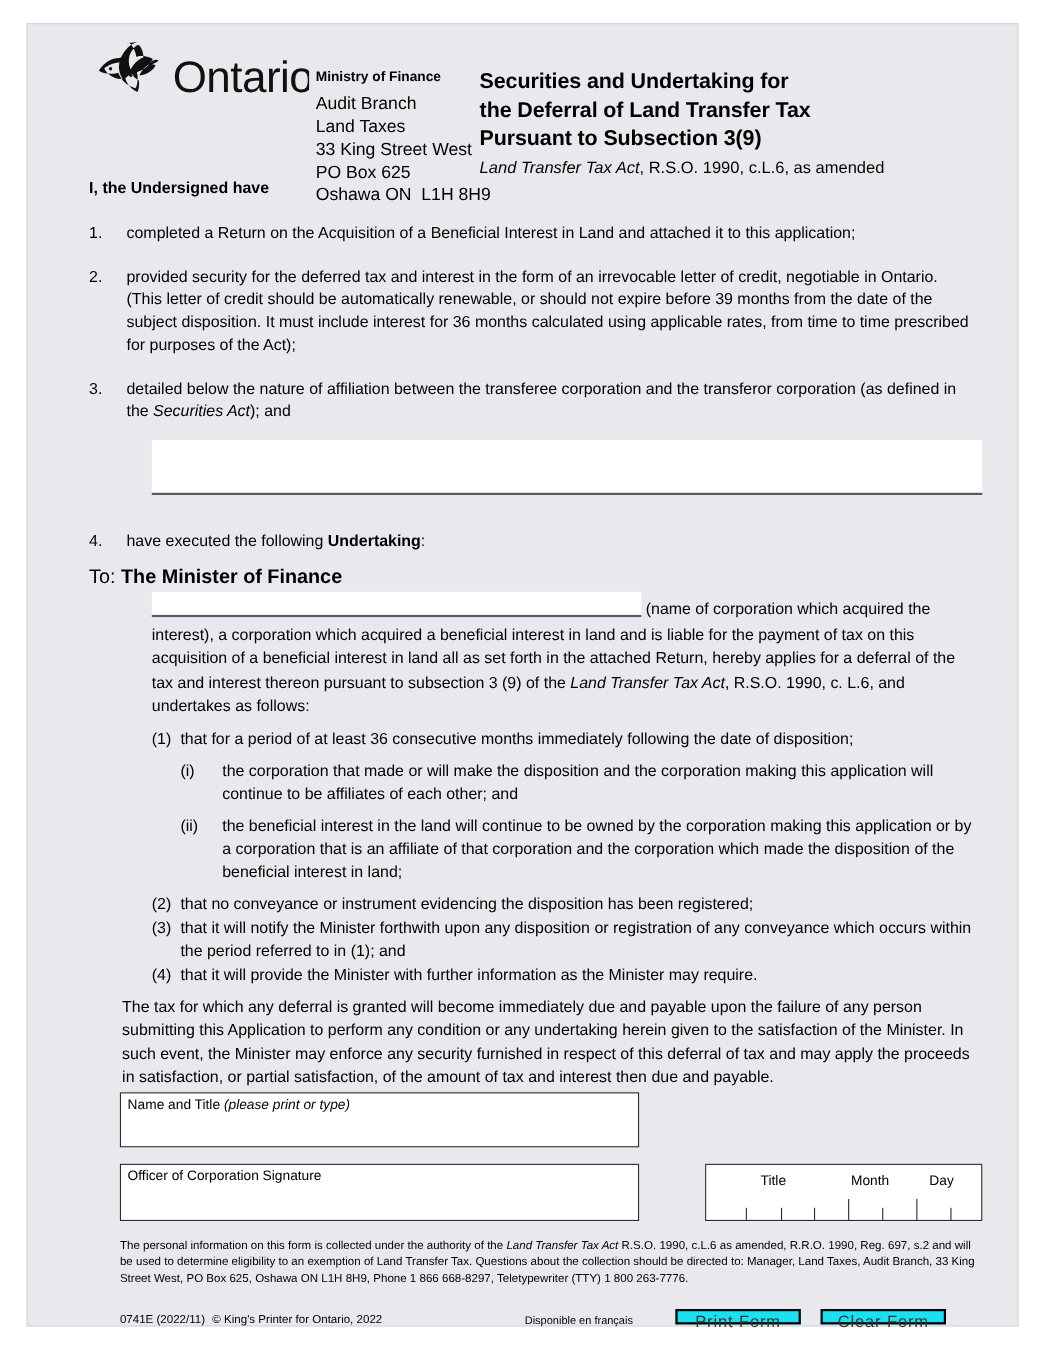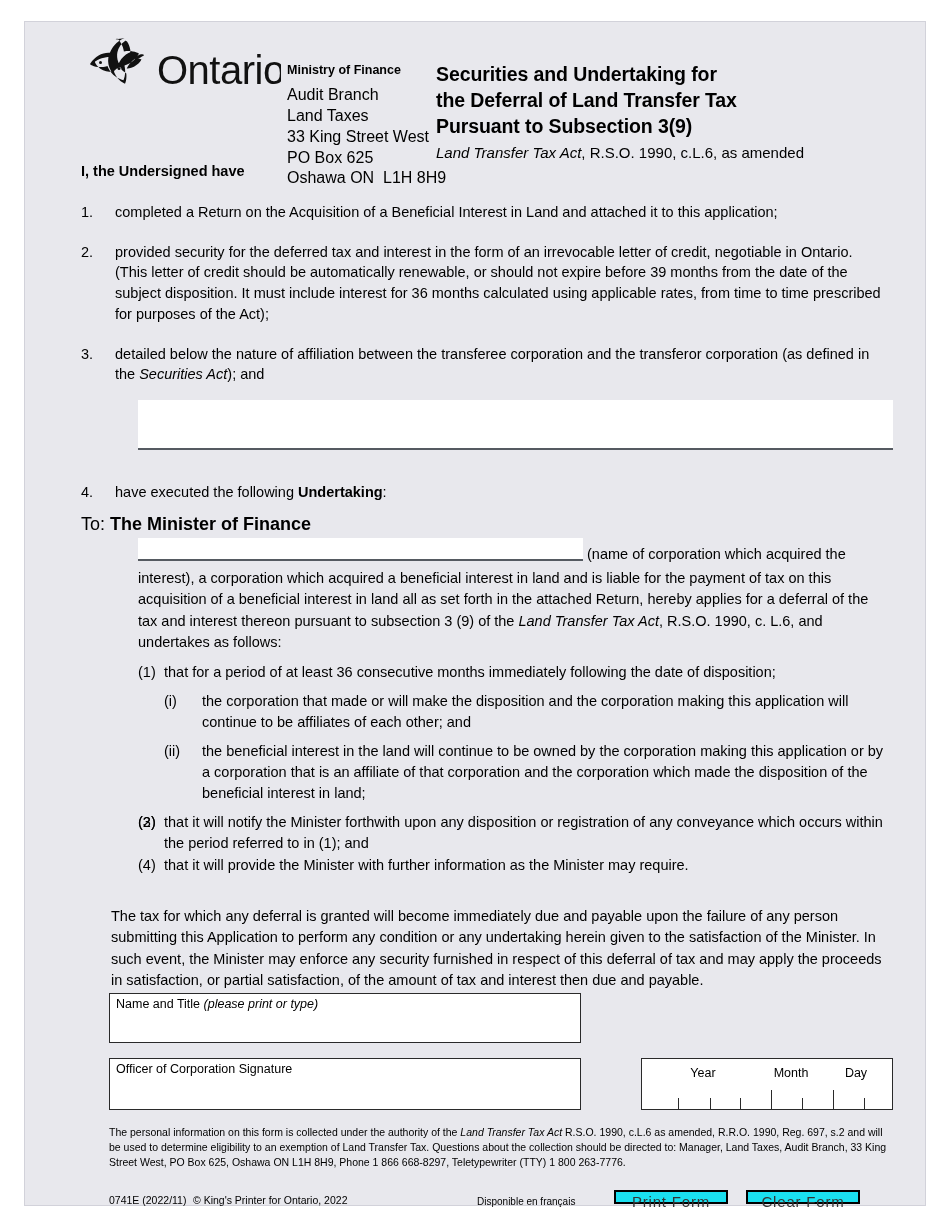--- a/index.html
+++ b/index.html
@@ -354,20 +354,21 @@
     <div class="sub-clause">
       <span class="lbl">(i)</span>
       <span>the corporation that made or will make the disposition and the corporation making this application will continue to be affiliates of each other; and</span>
     </div>
     <div class="sub-clause">
       <span class="lbl">(ii)</span>
       <span>the beneficial interest in the land will continue to be owned by the corporation making this application or by a corporation that is an affiliate of that corporation and the corporation which made the disposition of the beneficial interest in land;</span>
     </div>
     <div class="clause">
       <span class="lbl">(2)</span>
+      <span>that no conveyance or instrument evidencing the disposition has been registered;</span>
     </div>
     <div class="clause">
       <span class="lbl">(3)</span>
       <span>that it will notify the Minister forthwith upon any disposition or registration of any conveyance which occurs within the period referred to in (1); and</span>
     </div>
     <div class="clause">
       <span class="lbl">(4)</span>
       <span>that it will provide the Minister with further information as the Minister may require.</span>
     </div>
   </div>
@@ -376,21 +377,21 @@
 
   <div class="sigbox" id="officer-sig-box">
     <div class="lab">Officer of Corporation Signature</div>
   </div>
 
   <div class="sigbox" id="name-title-box">
     <div class="lab"><span>Name and Title </span><em>(please print or type)</em></div>
   </div>
 
   <div class="sigbox" id="date-box">
-    <div class="date-hdr" style="left:26px;width:70px;">Year</div>
+    <div class="date-hdr" style="left:26px;width:70px;">Title</div>
     <div class="date-hdr" style="left:118px;width:62px;">Month</div>
     <div class="date-hdr" style="left:190px;width:48px;">Day</div>
 
     <div class="tick" style="left:36px;height:11px;"></div>
     <div class="tick" style="left:68px;height:11px;"></div>
     <div class="tick" style="left:98px;height:11px;"></div>
     <div class="tick" style="left:129px;height:19px;"></div>
     <div class="tick" style="left:160px;height:11px;"></div>
     <div class="tick" style="left:191px;height:19px;"></div>
     <div class="tick" style="left:222px;height:11px;"></div>

